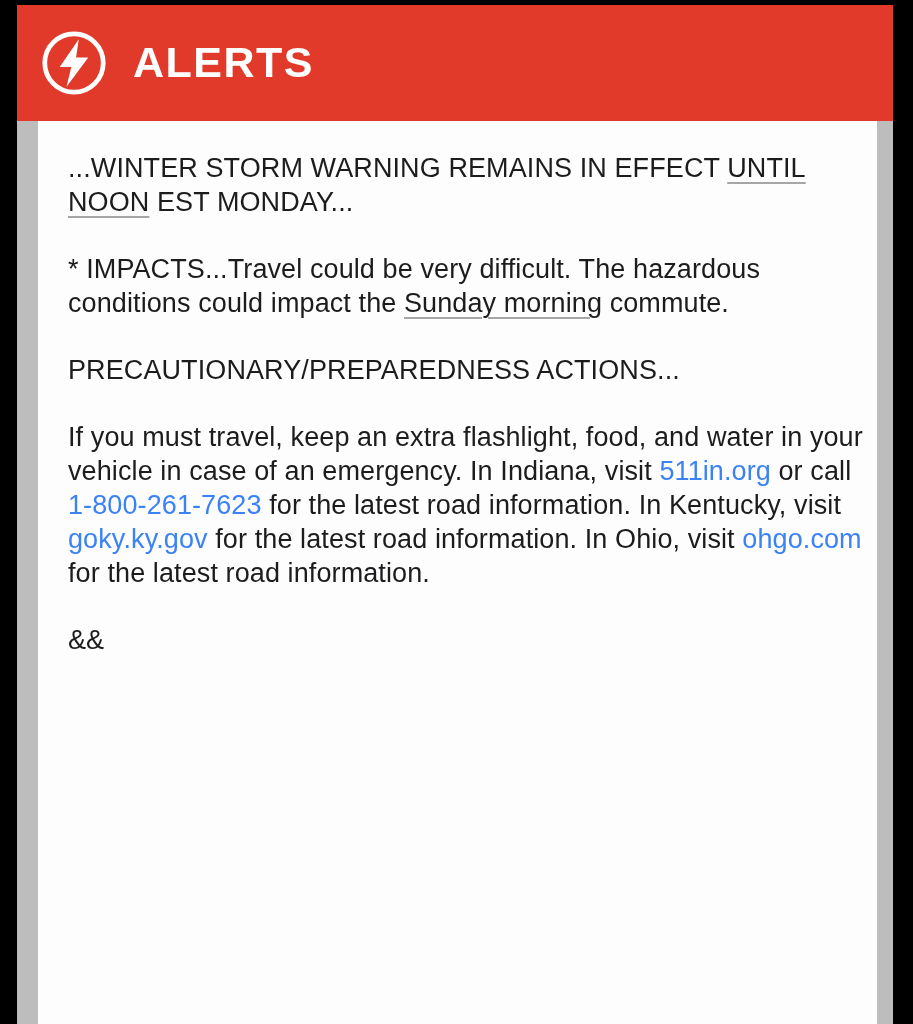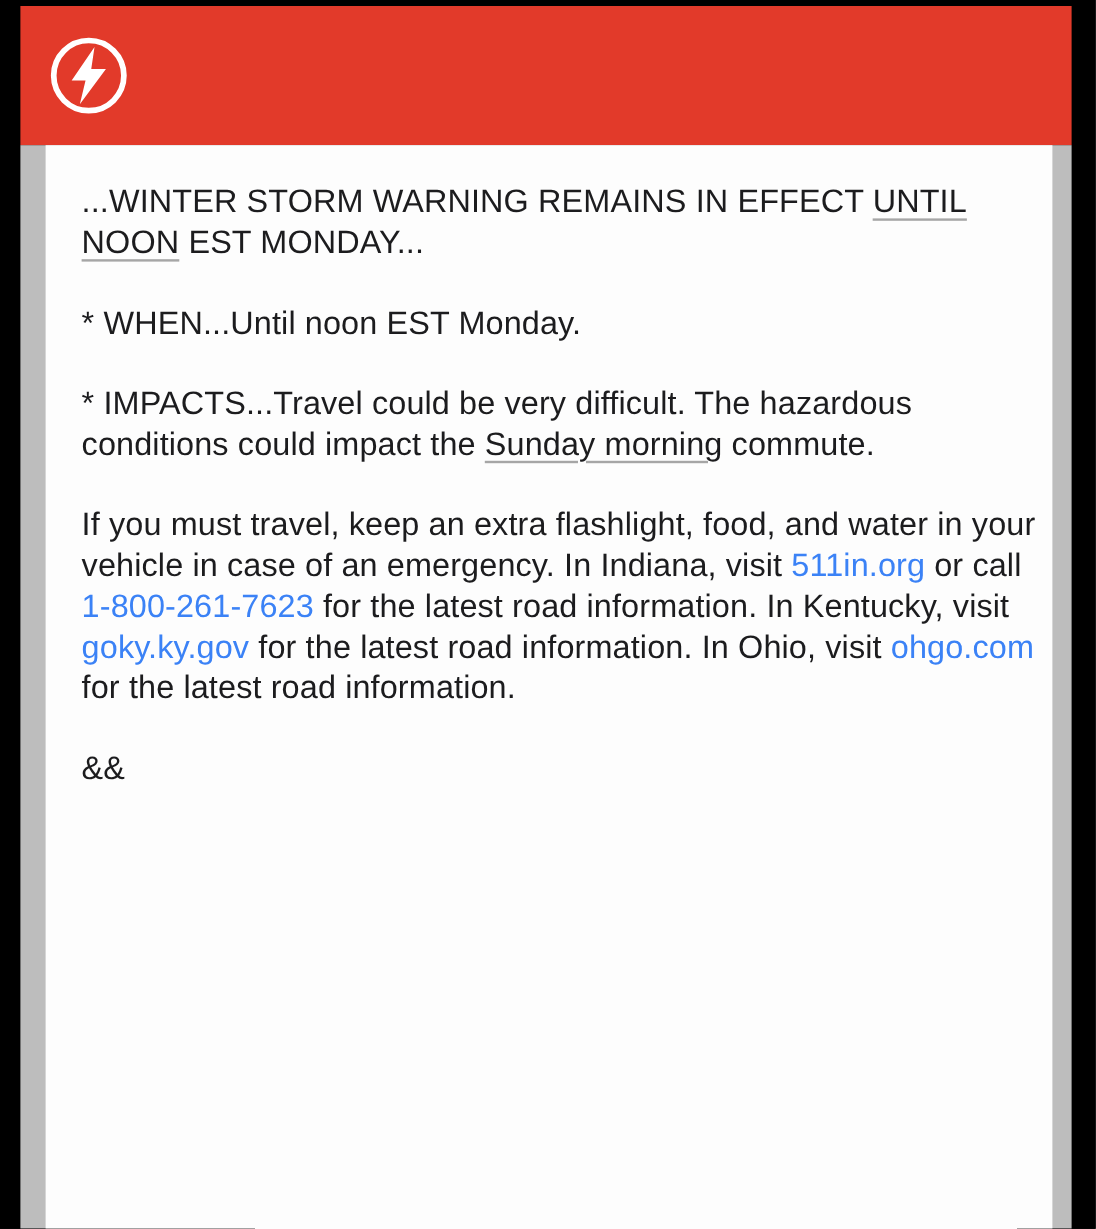--- a/index.html
+++ b/index.html
@@ -76,33 +76,34 @@
 
 <div class="page">
 
   <header class="alert-header">
     <span class="bolt-icon">
       <svg viewBox="0 0 100 100" width="68" height="68" aria-hidden="true">
         <circle cx="50" cy="50" r="43" fill="none" stroke="#ffffff" stroke-width="7"></circle>
         <path d="M57 15 L29 56 L46 56 L39 85 L71 42 L53 42 Z" fill="#ffffff"></path>
       </svg>
     </span>
+    <span class="header-title">ALERTS</span>
   </header>
 
   <div class="content-frame">
     <div class="card">
 
       <p><span>...WINTER STORM WARNING REMAINS IN EFFECT </span><span class="date-link">UNTIL NOON</span><span> EST MONDAY...</span></p>
 
 
 
-      <p>* WHEN...Until noon EST Monday.</p>
 
       <p><span>* IMPACTS...Travel could be very difficult. The hazardous conditions could impact the </span><span class="date-link">Sunday morning</span><span> commute.</span></p>
 
+      <p>PRECAUTIONARY/PREPAREDNESS ACTIONS...</p>
 
       <p><span>If you must travel, keep an extra flashlight, food, and water in your vehicle in case of an emergency. In Indiana, visit </span><a class="web-link">511in.org</a><span> or call </span><a class="web-link">1-800-261-7623</a><span> for the latest road information. In Kentucky, visit </span><a class="web-link">goky.ky.gov</a><span> for the latest road information. In Ohio, visit </span><a class="web-link">ohgo.com</a><span> for the latest road information.</span></p>
 
       <p>&amp;&amp;</p>
 
     </div>
   </div>
 
 </div>
 

